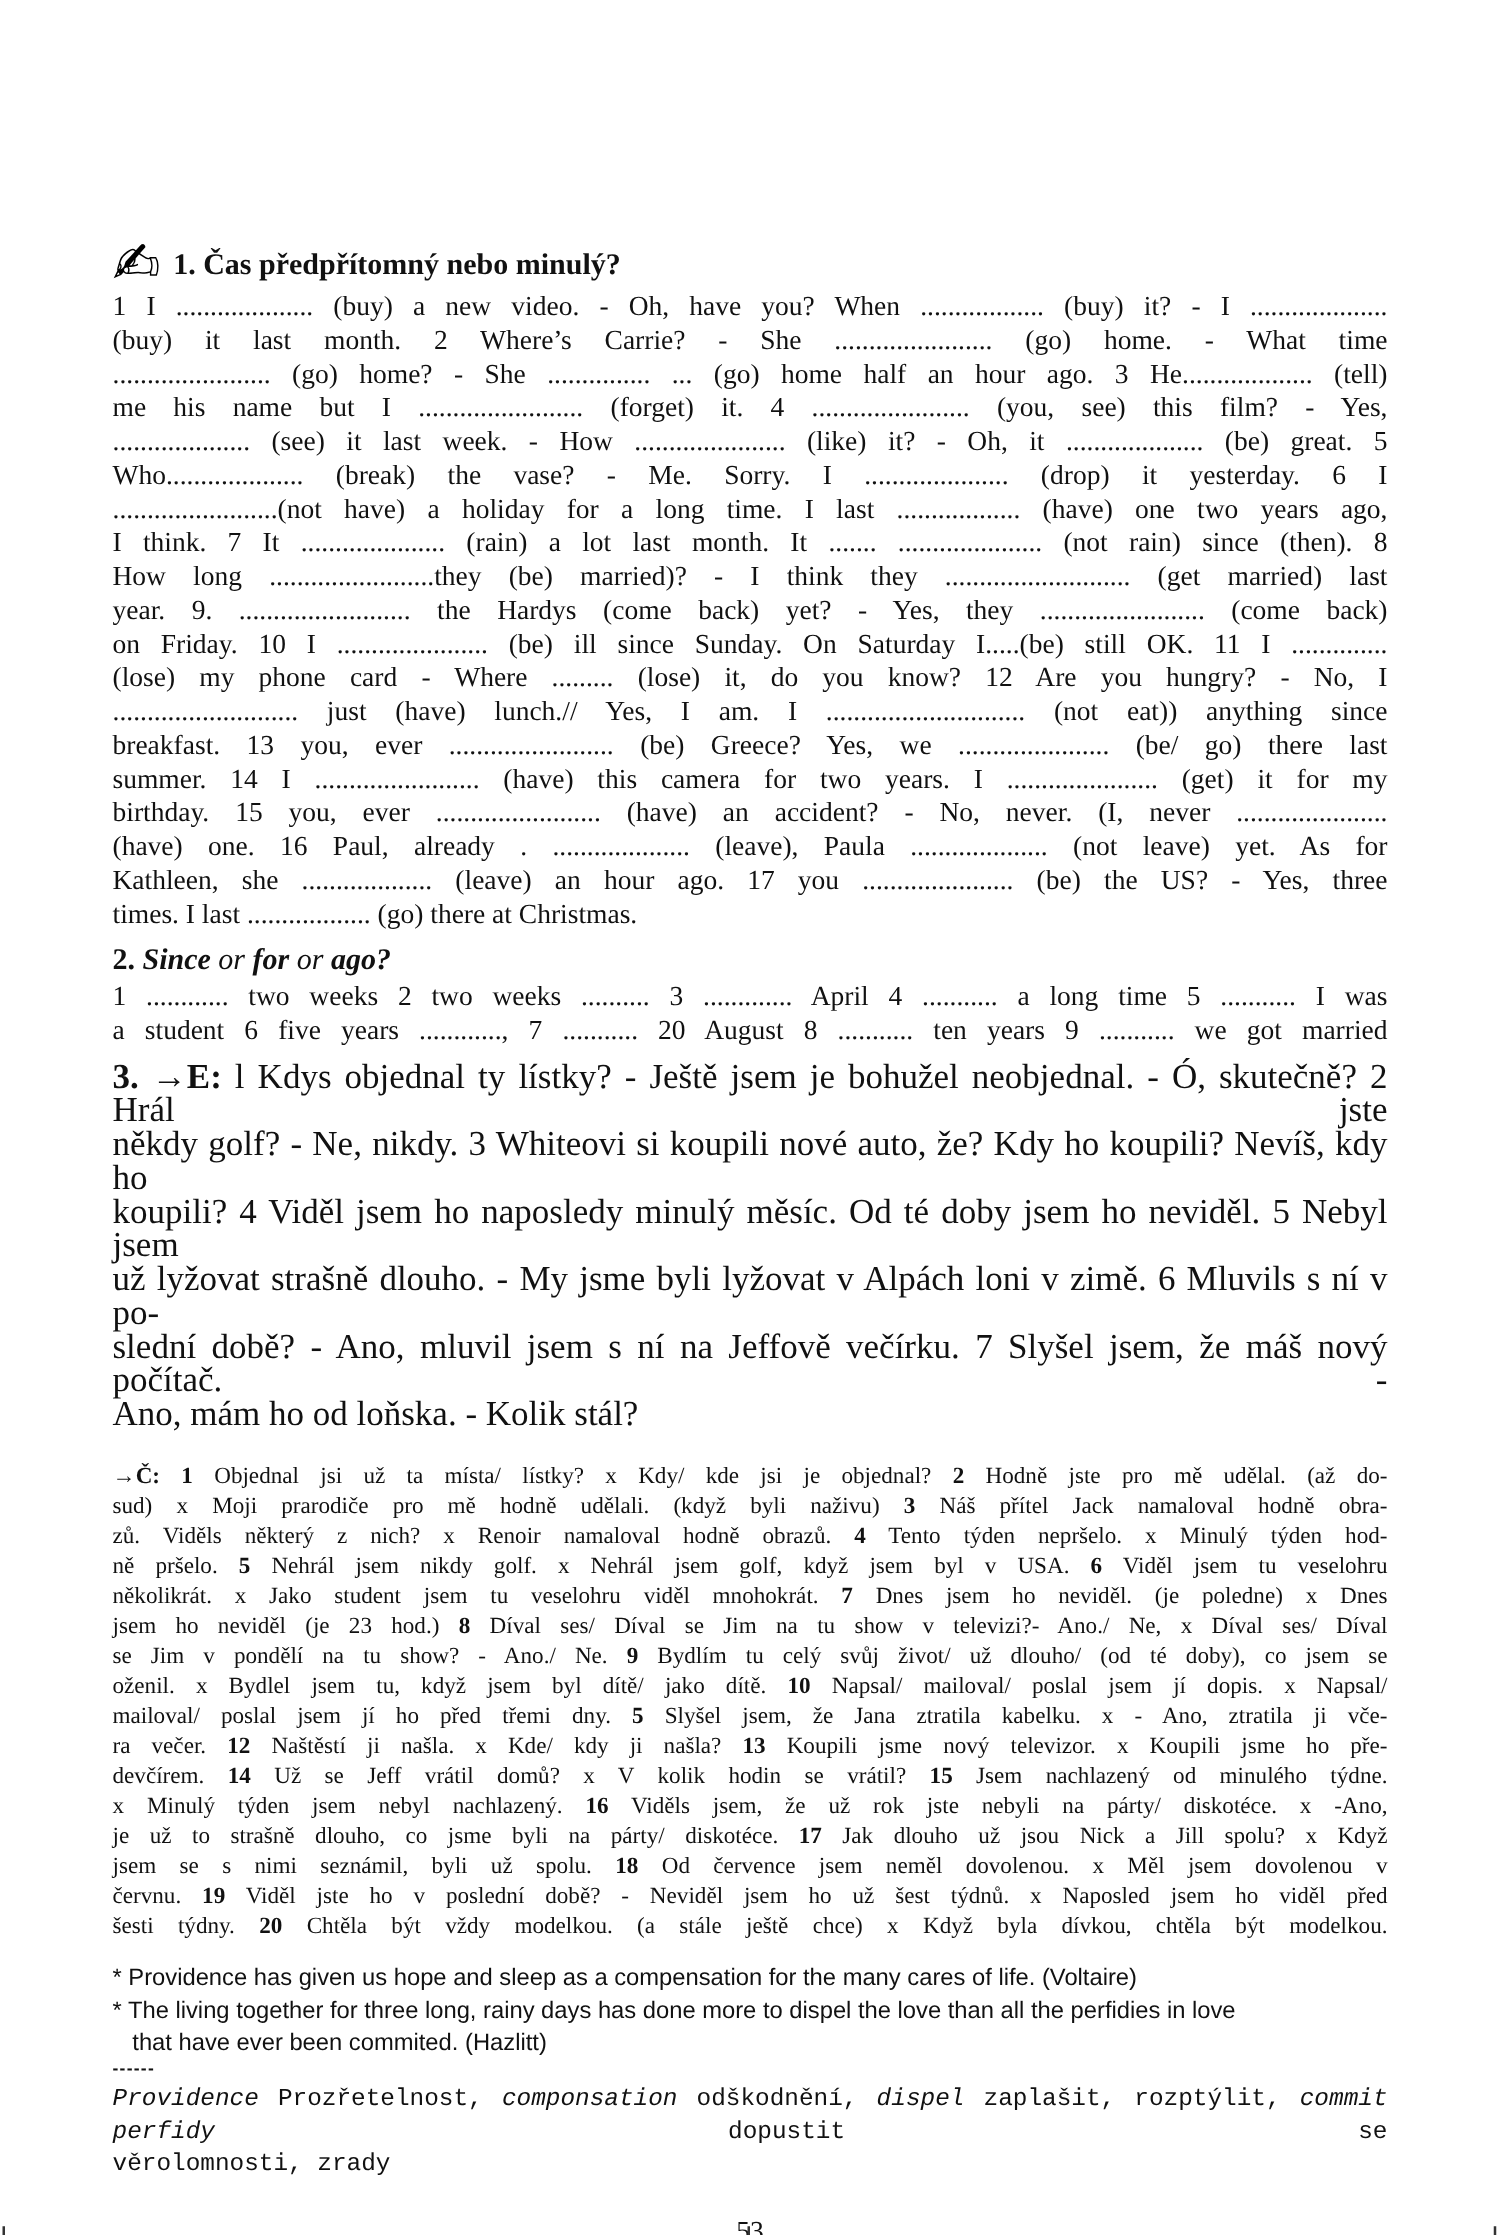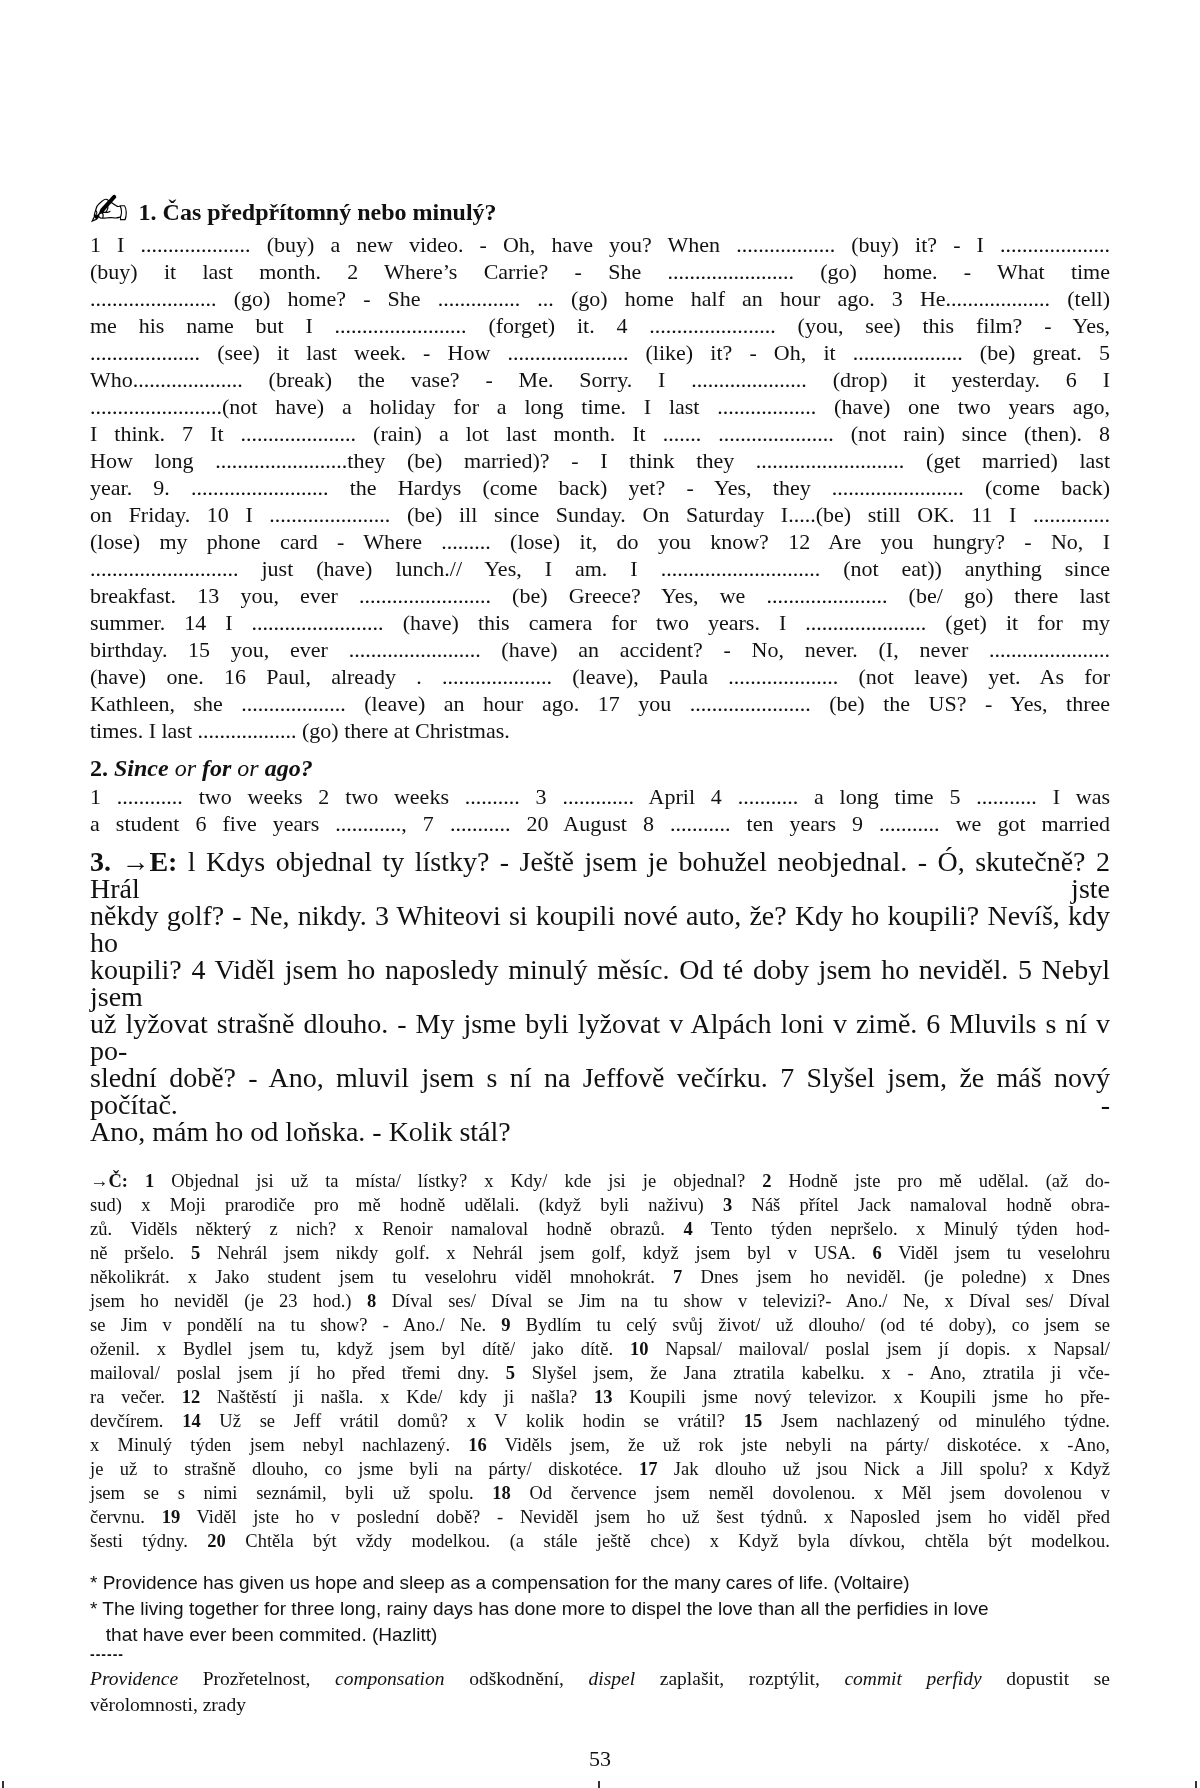--- a/index.html
+++ b/index.html
@@ -26,21 +26,21 @@
   .h2{margin-top:9px;}
   .h2 .tline{font-size:24px;line-height:30px;}
   .serif2 .tline{font-size:22px;line-height:27px;}
   .serif3{margin-top:11px;}
   .serif3 .tline{font-size:28px;line-height:27px;}
   .serifC{margin-top:24px;}
   .serifC .tline{font-size:18.5px;line-height:24px;}
   .foot{margin-top:17px;font-family:"Liberation Sans", sans-serif;}
   .foot .tline{font-size:19px;line-height:26px;}
   .rule{font-family:"Liberation Sans", sans-serif;font-weight:bold;font-size:14px;line-height:12px;letter-spacing:1px;}
-  .vocab{margin-top:6px;font-family:Liberation Serif, serif;}
+  .vocab{margin-top:6px;font-family:Liberation Mono, monospace;}
   .vocab .tline{font-size:19.5px;line-height:26px;}
   .pagenum{margin-top:28px;text-align:center;font-size:22px;}
   .tick{position:absolute;width:2px;height:7px;background:#333;bottom:0;}
   .tick.t-left{left:2px;}
   .tick.t-mid{left:598px;}
   .tick.t-right{left:1195px;}
 </style>
 </head>
 <body>
 

